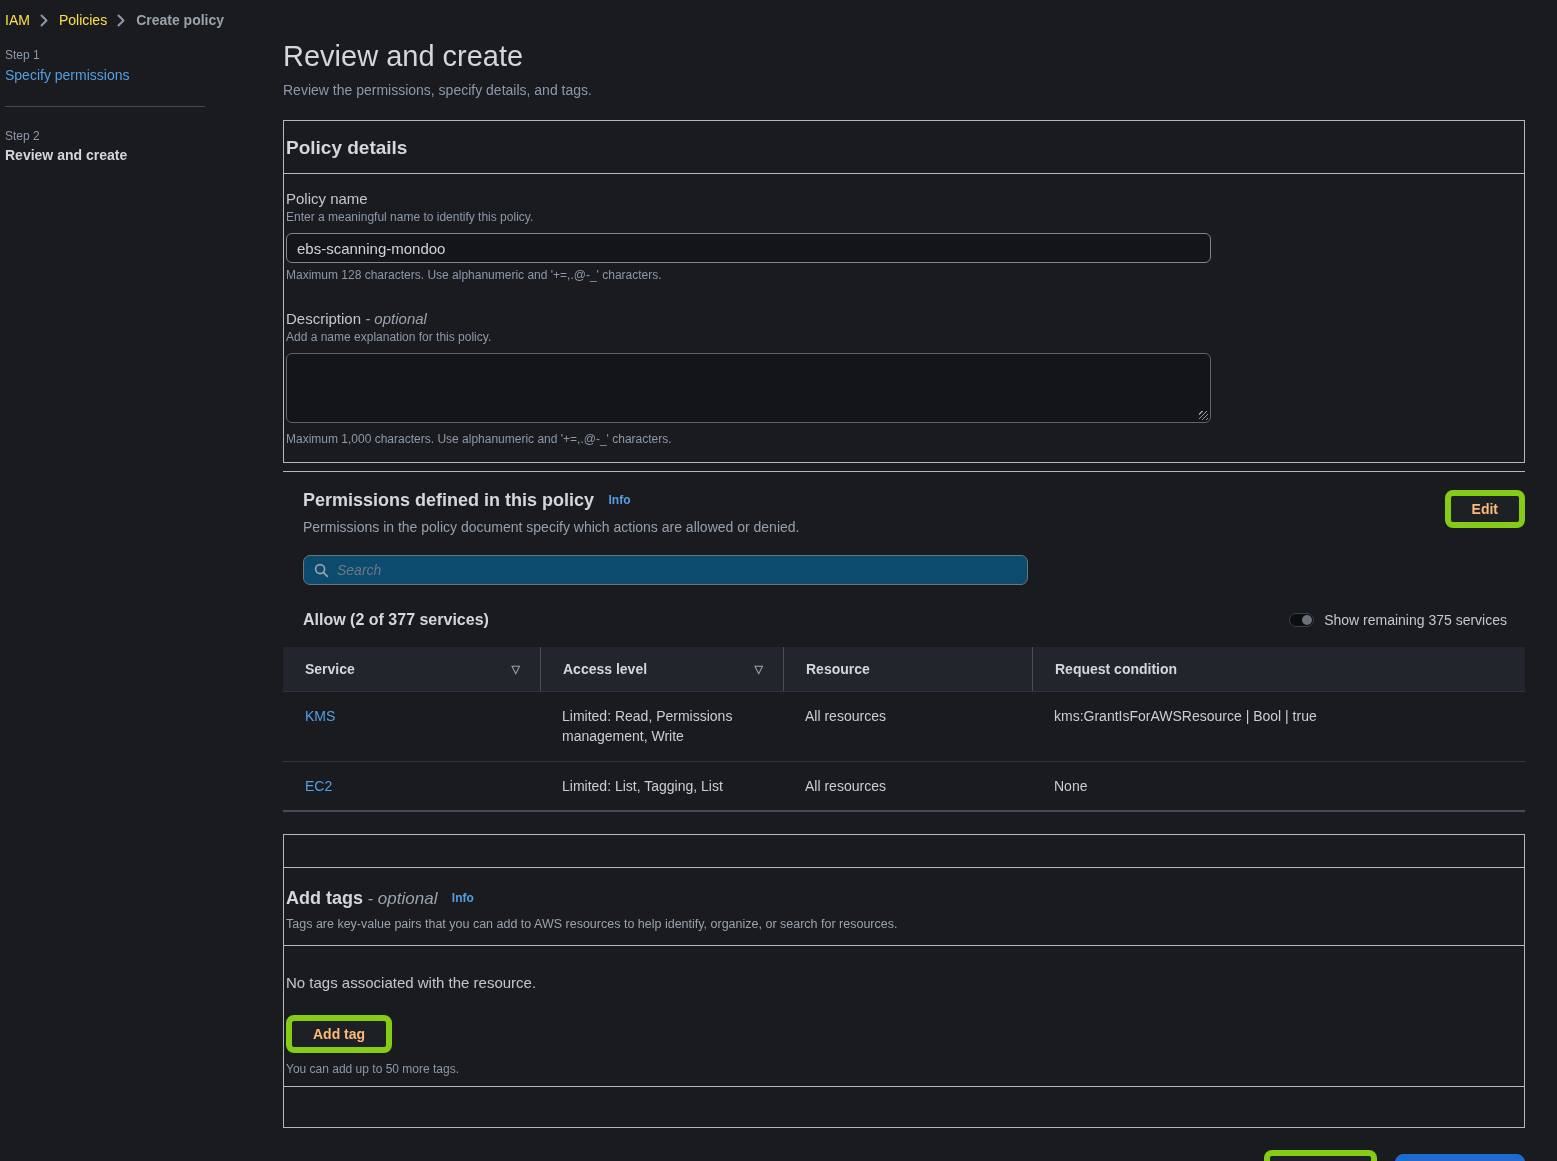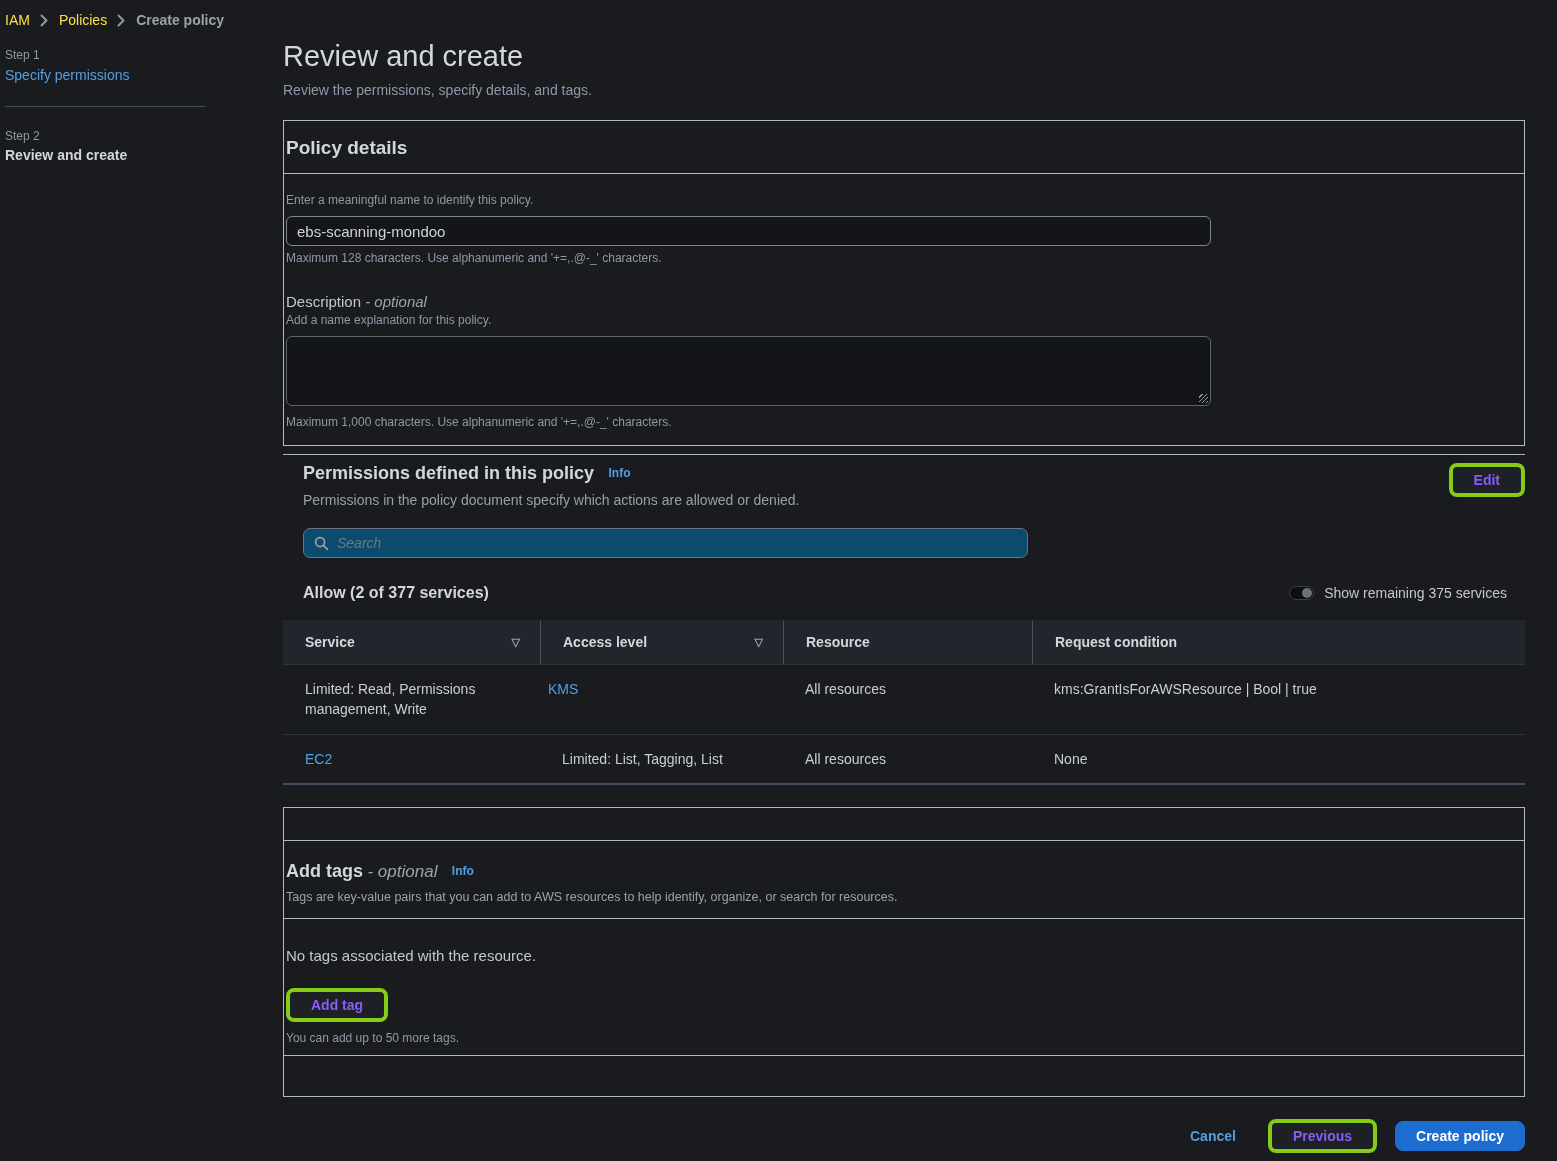--- a/index.html
+++ b/index.html
@@ -39,29 +39,29 @@
 
   input.text-input { display:block; margin-top:9px; width:925px; height:30px; background:#131518; border:1px solid #7d8790; border-radius:6px; color:#cfd3d7; font-size:15px; padding:0 10px; font-family:"Liberation Sans", sans-serif; }
   .textarea-wrap { position:relative; width:925px; margin-top:9px; }
   textarea.text-area { width:925px; height:70px; background:#131518; border:1px solid #5d646b; border-radius:6px; color:#cfd3d7; font-size:14px; padding:6px 10px; resize:none; font-family:"Liberation Sans", sans-serif; }
   .resize-grip { position:absolute; right:3px; bottom:7px; width:9px; height:9px;
     background:repeating-linear-gradient(135deg, transparent 0 2px, #8d99a8 2px 3px); cursor:nwse-resize; }
 
   .field-group + .field-group { margin-top:28px; }
 
   
-  .permissions-section { border-top:1px solid #b2b8bd; margin-top:8px; padding-top:8px; }
+  .permissions-section { border-top:1px solid #b2b8bd; margin-top:8px; padding-top:18px; }
   .section-head { display:flex; align-items:flex-start; justify-content:space-between; }
   .section-title-row { padding-left:20px; }
   .section-title { font-size:18px; font-weight:bold; color:#d4d7da; display:inline; }
   .info-link { font-size:12px; font-weight:bold; color:#539fe5; margin-left:10px; vertical-align:2px; }
   .section-desc { font-size:14px; color:#95a0ab; margin-top:8px; padding-left:20px; }
 
   .btn { display:inline-block; border-radius:8px; font-size:14px; font-weight:bold; cursor:pointer; font-family:"Liberation Sans", sans-serif; }
-  .btn-secondary { background:#1d2024; border:4px solid #84cc16; color:#8b5cf6; padding:5px 21px;text-align:center; }
+  .btn-secondary { background:#1d2024; border:6px solid #84cc16; color:#fdba74; padding:5px 21px;text-align:center; }
   .btn-primary { background:#1d6ccf; border:1px solid #1d6ccf; color:#ffffff; padding:6px 20px; }
 
   .search-box { display:flex; align-items:center; gap:8px; margin:20px 0 0 20px; width:725px; height:30px; background:#0c4a6e; border:1px solid #6b747e; border-radius:7px; padding:0 10px;justify-content:flex-end; }
   .search-box input { flex:1; background:transparent; border:none; outline:none; color:#cfd3d7; font-size:14px; font-style:italic; font-family:"Liberation Sans", sans-serif; }
   .search-box input::placeholder { color:#6f7880; font-style:italic; }
 
   .allow-row { display:flex; align-items:center; justify-content:space-between; margin:26px 0 0 20px; }
   .allow-label { font-size:16px; font-weight:bold; color:#d4d7da; }
   .toggle-group { display:flex; align-items:center; gap:10px; margin-right:18px; }
   .toggle { position:relative; width:25px; height:14px; border-radius:8px; background:#0c0e10; border:1px solid #3a4046; cursor:pointer; }
@@ -132,20 +132,21 @@
   <main class="main">
     <h1 class="page-title">Review and create</h1>
     <div class="page-subtitle">Review the permissions, specify details, and tags.</div>
 
     <section class="panel">
       <div class="panel-header">
         <h2 class="panel-title">Policy details</h2>
       </div>
       <div class="panel-body">
         <div class="field-group">
+          <div class="field-label">Policy name</div>
           <div class="field-help">Enter a meaningful name to identify this policy.</div>
           <input class="text-input" type="text" value="ebs-scanning-mondoo" style="">
           <div class="field-constraint">Maximum 128 characters. Use alphanumeric and '+=,.@-_' characters.</div>
         </div>
 
         <div class="field-group">
           <div class="field-label">
             <span>Description</span>
             <span class="optional">- optional</span>
           </div>
@@ -202,22 +203,22 @@
           <div class="t-cell col-2">
             <span>Resource</span>
           </div>
           <div class="t-cell col-3">
             <span>Request condition</span>
           </div>
         </div>
 
         <div class="t-body">
           <div class="t-row">
+            <div class="t-cell col-0"><a class="svc-link">KMS</a></div>
             <div class="t-cell col-1">Limited: Read, Permissions management, Write</div>
-            <div class="t-cell col-0"><a class="svc-link">KMS</a></div>
             <div class="t-cell col-2">All resources</div>
             <div class="t-cell col-3">kms:GrantIsForAWSResource | Bool | true</div>
           </div>
           <div class="t-row">
             <div class="t-cell col-0"><a class="svc-link">EC2</a></div>
             <div class="t-cell col-1">Limited: List, Tagging, List</div>
             <div class="t-cell col-2">All resources</div>
             <div class="t-cell col-3">None</div>
           </div>
         </div>

